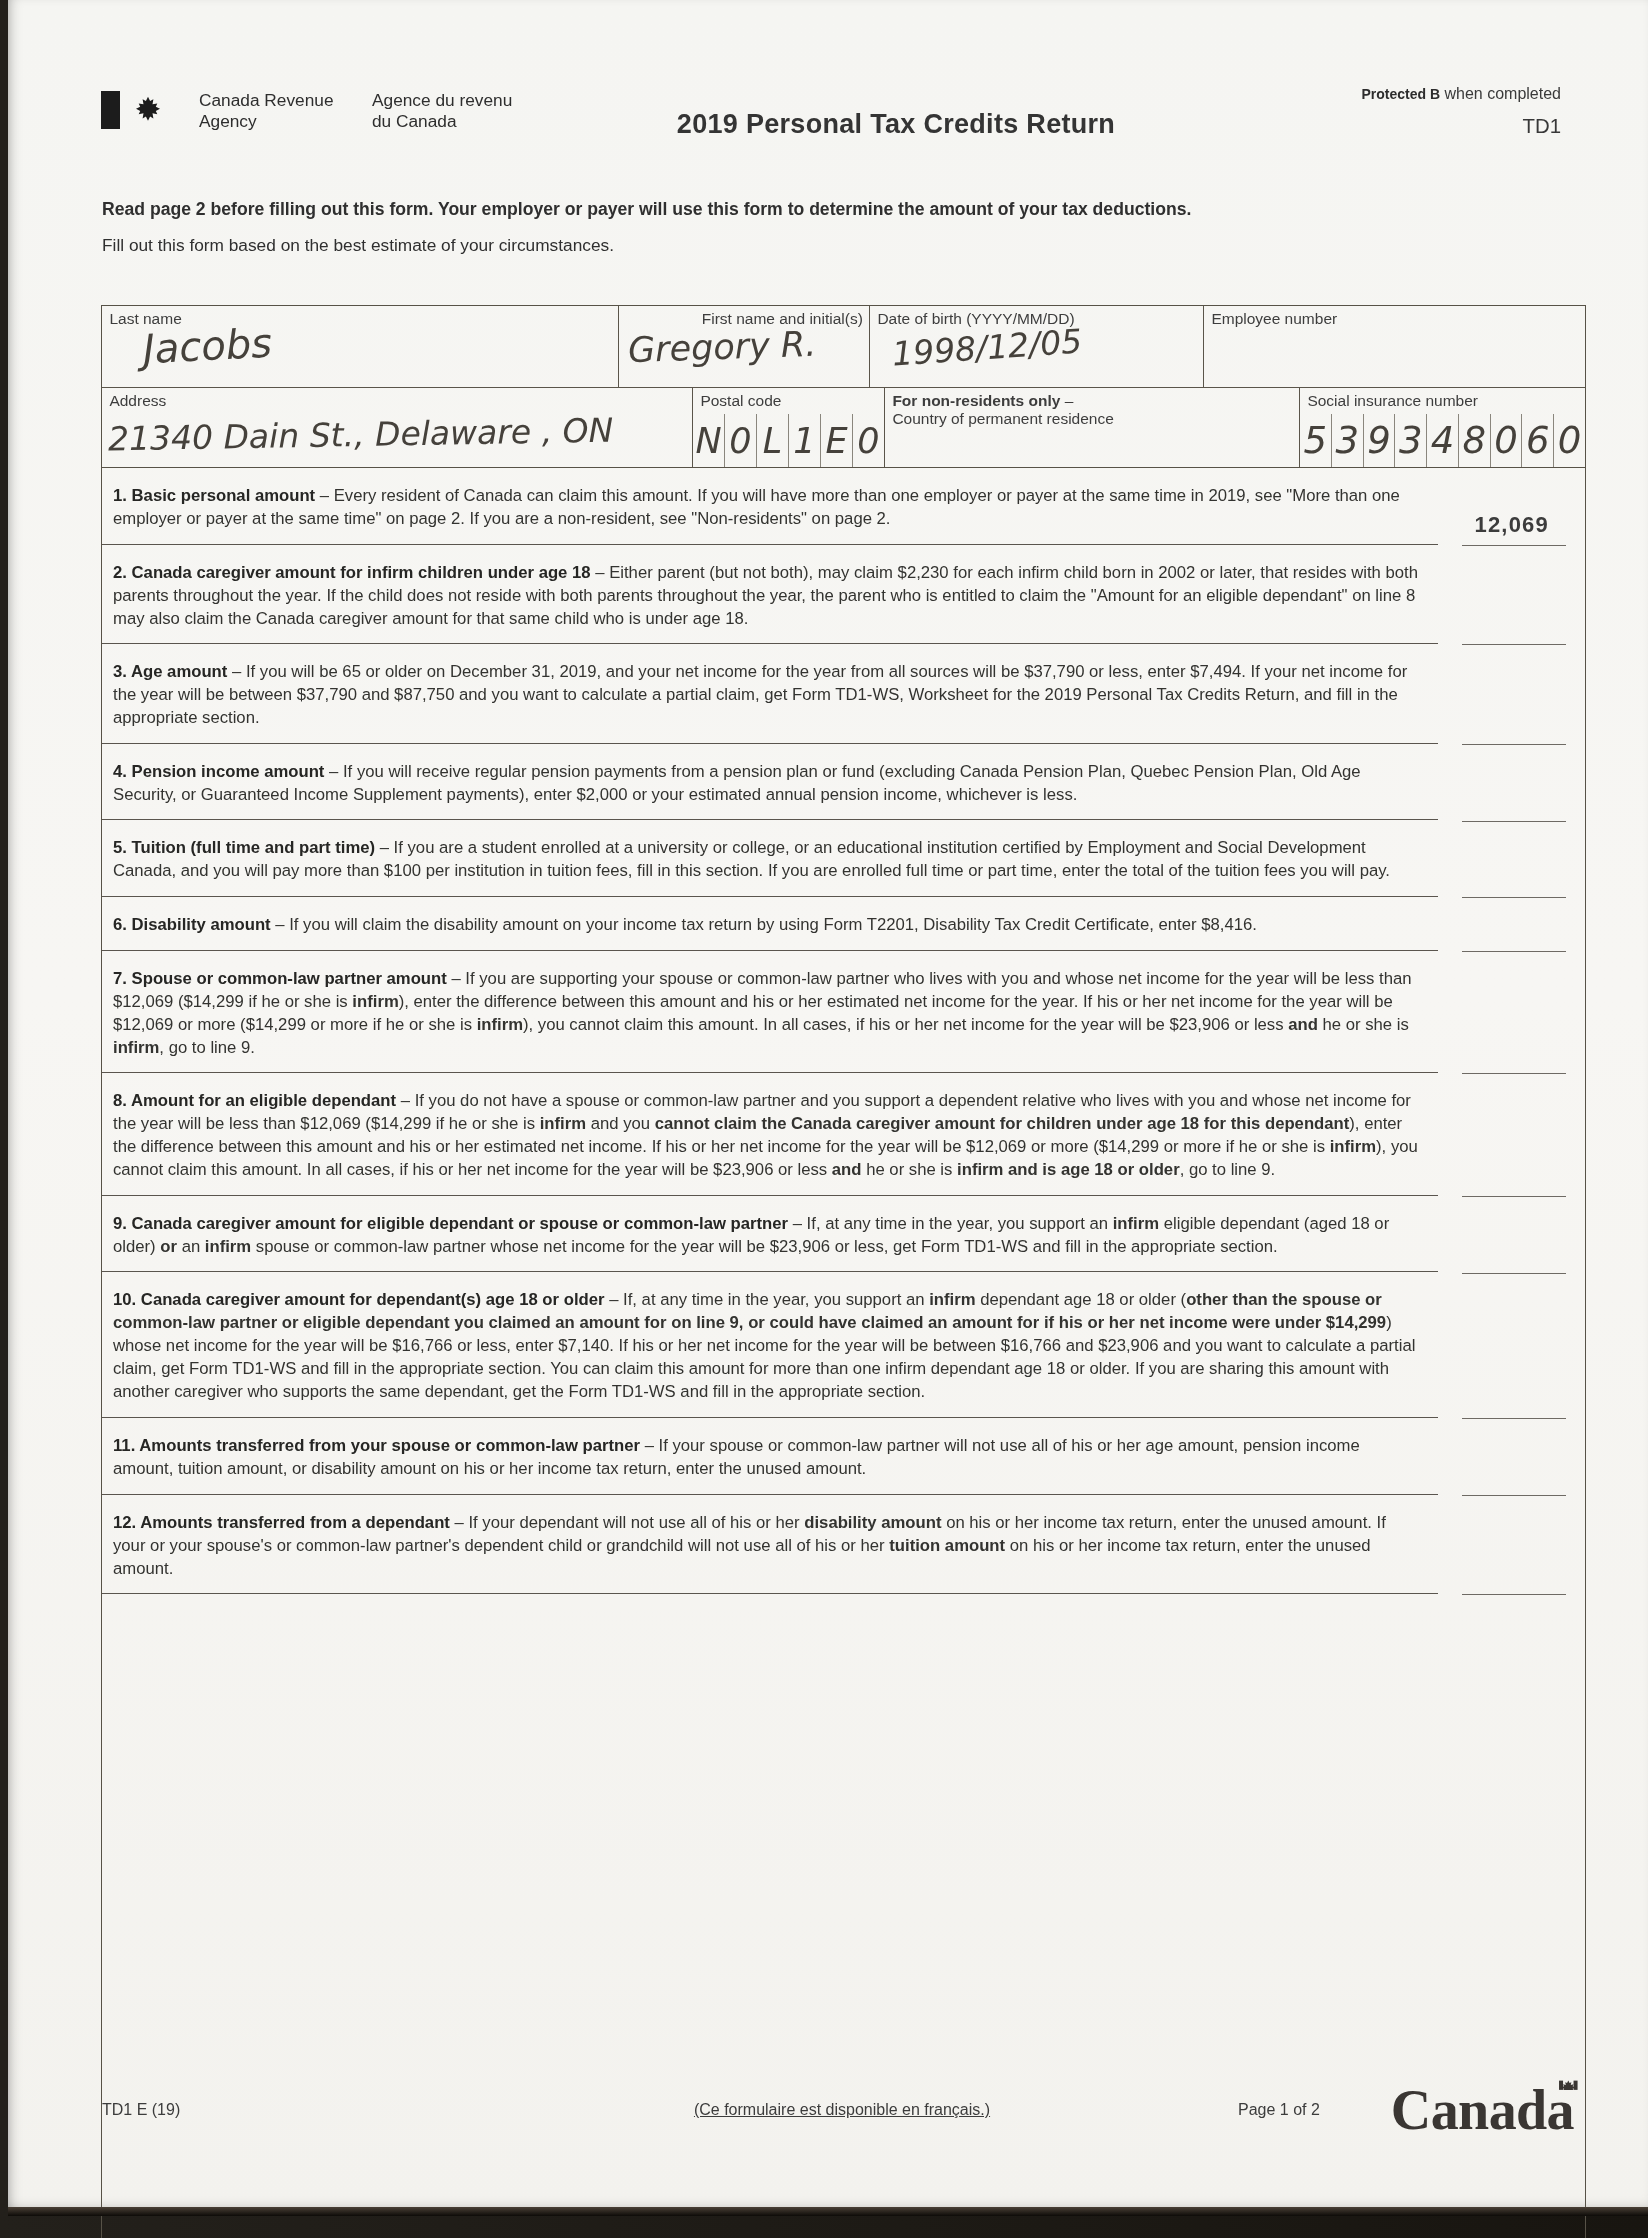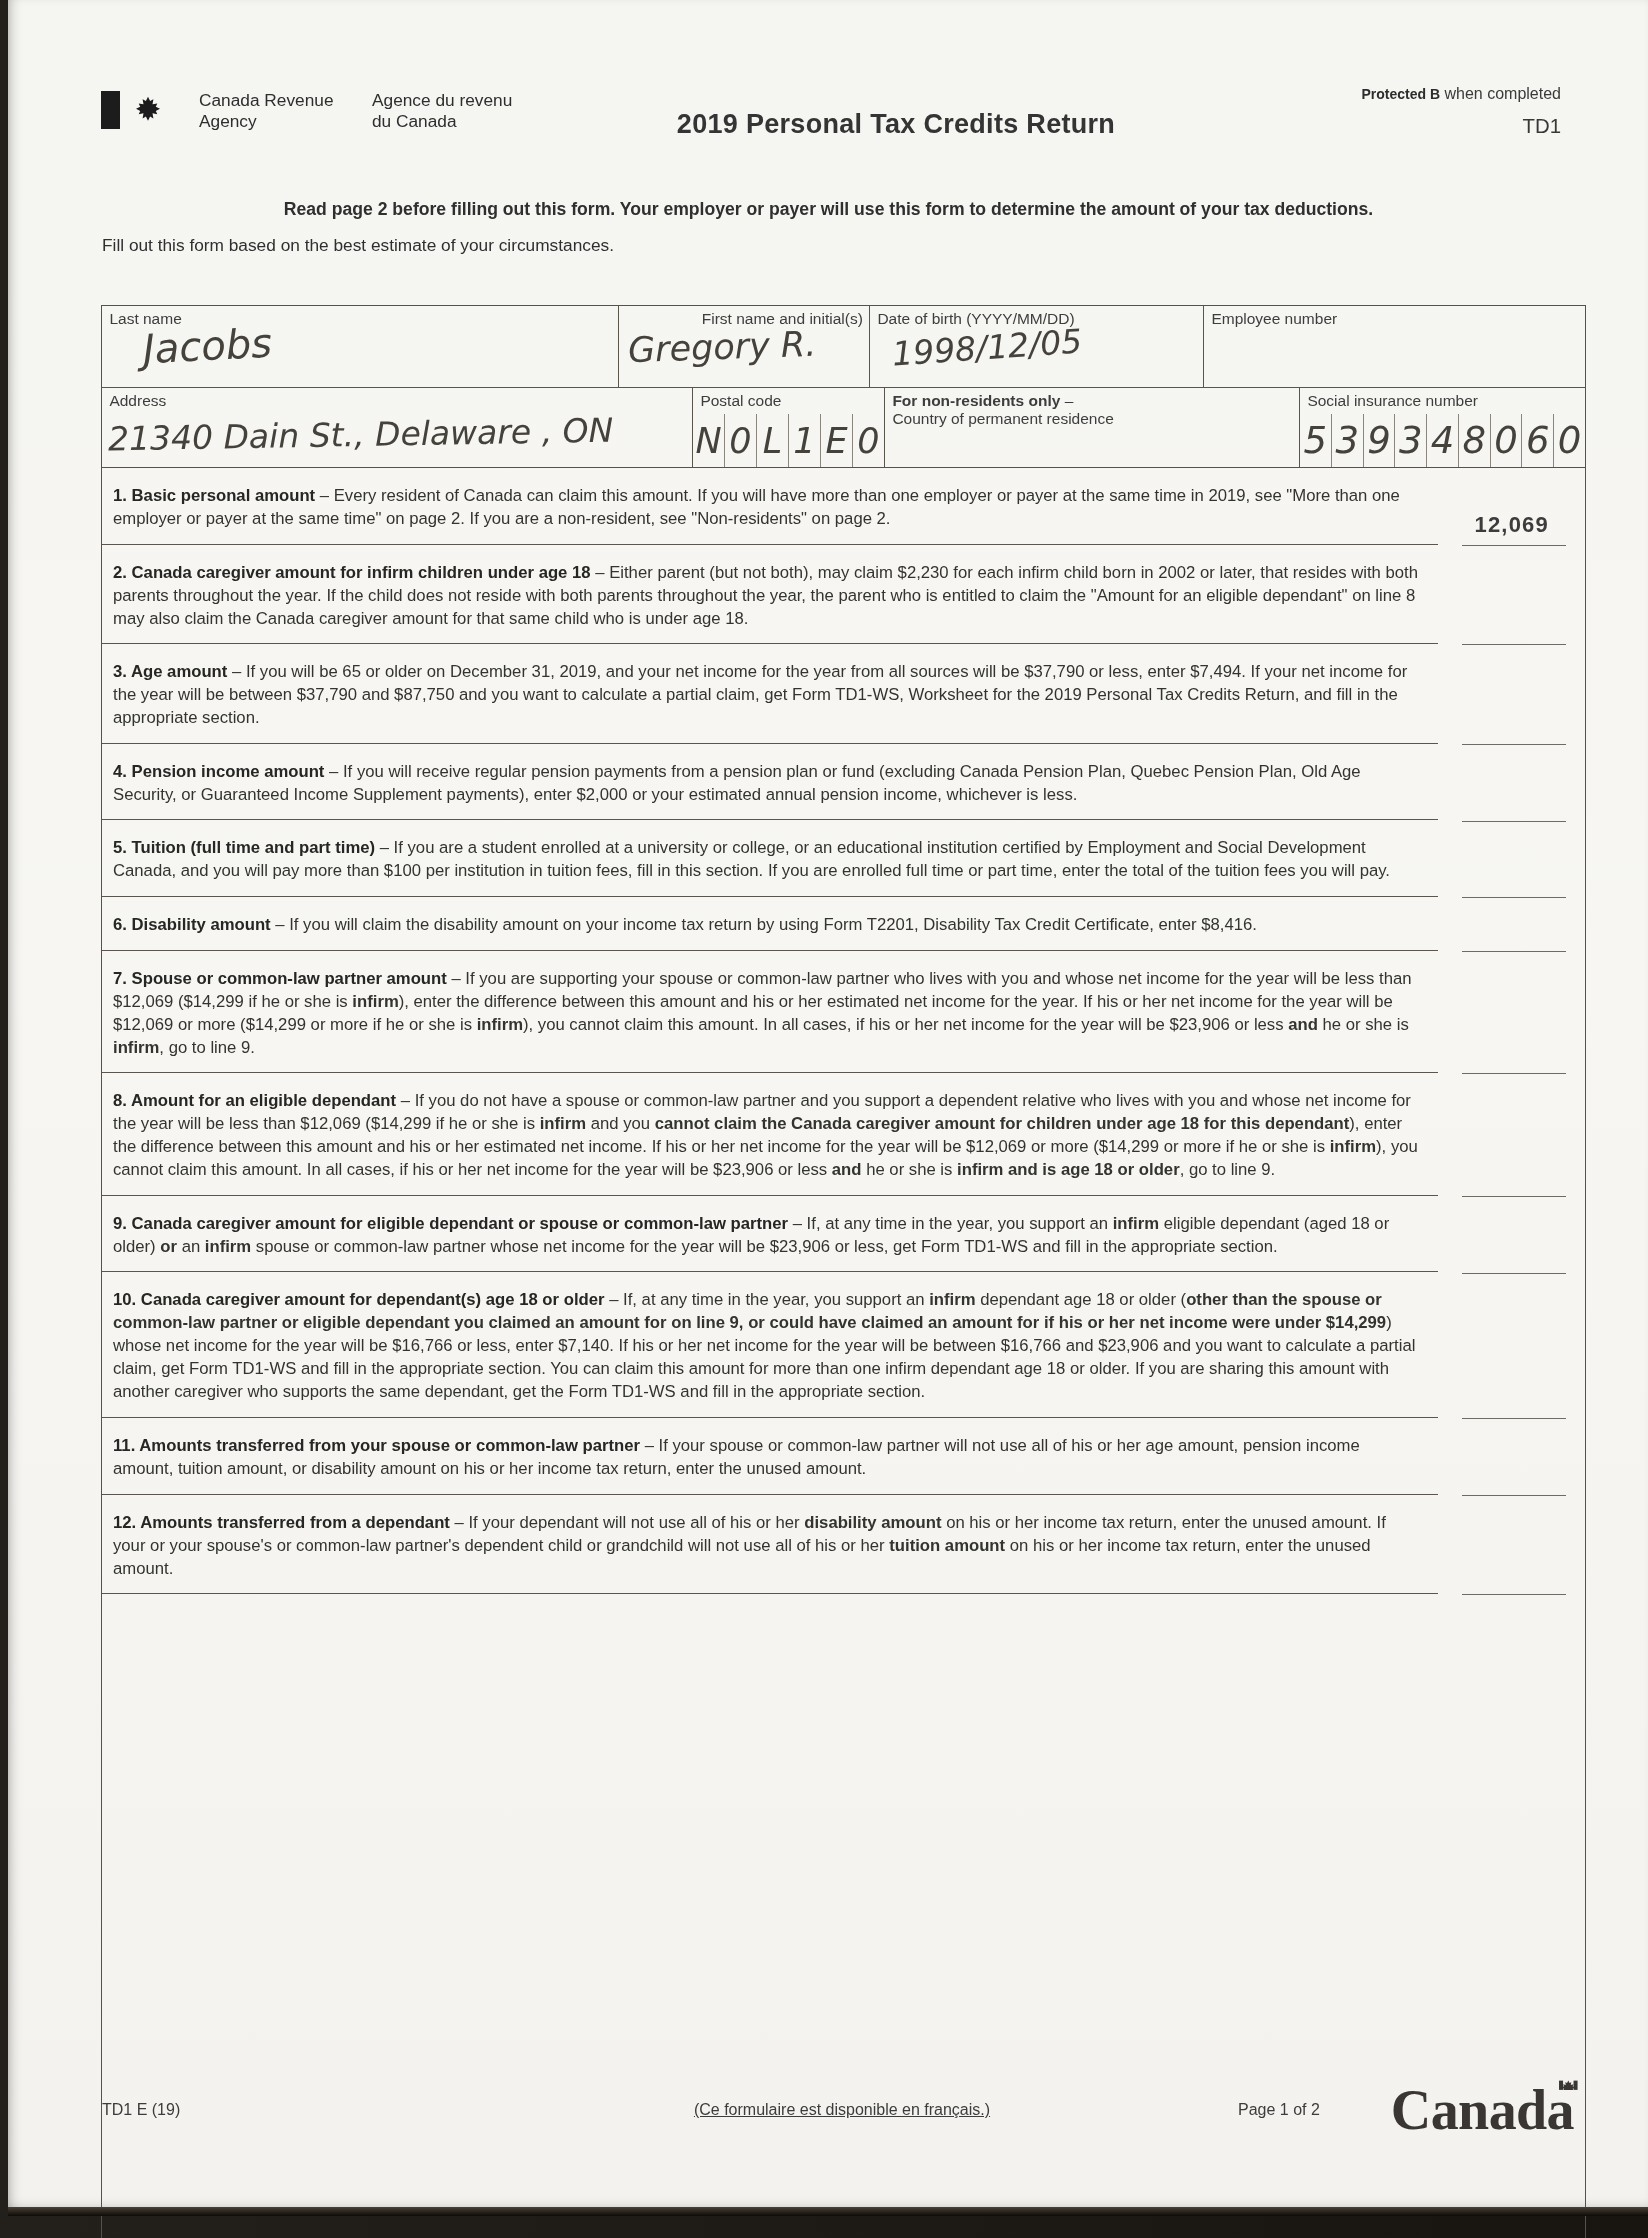--- a/index.html
+++ b/index.html
@@ -14,21 +14,21 @@
   .logo .leafbox{flex:1;display:flex;align-items:center;justify-content:center;}
   .agency-en{position:absolute;left:98px;top:5px;font-size:17.3px;line-height:21px;color:#2e2e2e;}
   .agency-fr{position:absolute;left:271px;top:5px;font-size:17.3px;line-height:21px;color:#2e2e2e;}
   .doc-title{position:absolute;left:795px;top:23.5px;transform:translateX(-50%);font-size:27px;font-weight:bold;color:#343434;letter-spacing:0.3px;white-space:nowrap;}
   .protected{position:absolute;right:0;top:0;font-size:16px;color:#3a3a3a;white-space:nowrap;}
   .protected b{font-size:14px;color:#2d2d2d;}
   .form-code{position:absolute;right:0;top:30px;font-size:20.4px;color:#383838;}
 
   
   .intro{position:absolute;top:199px;left:94px;right:93px;color:#2f2f2f;}
-  .intro .l1{font-weight:bold;font-size:17.6px;text-align:center;}
+  .intro .l1{font-weight:bold;font-size:17.6px;}
   .intro .l2{font-size:17.3px;margin-top:15px;}
 
   
   .formbox{position:absolute;left:93px;top:305px;width:1485px;height:2046px;border:1.9px solid #575247;box-sizing:border-box;overflow:hidden;display:flex;flex-direction:column;}
   .ptable{height:162px;display:flex;flex-direction:column;border-bottom:1.9px solid #575247;box-sizing:border-box;}
   .prow{display:flex;box-sizing:border-box;}
   .r1{height:82px;border-bottom:1.5px solid #5a554a;}
   .r2{height:79px;}
   .cell{position:relative;box-sizing:border-box;border-right:1.5px solid #5a554a;overflow:visible;}
   .cell:last-child{border-right:none;}

